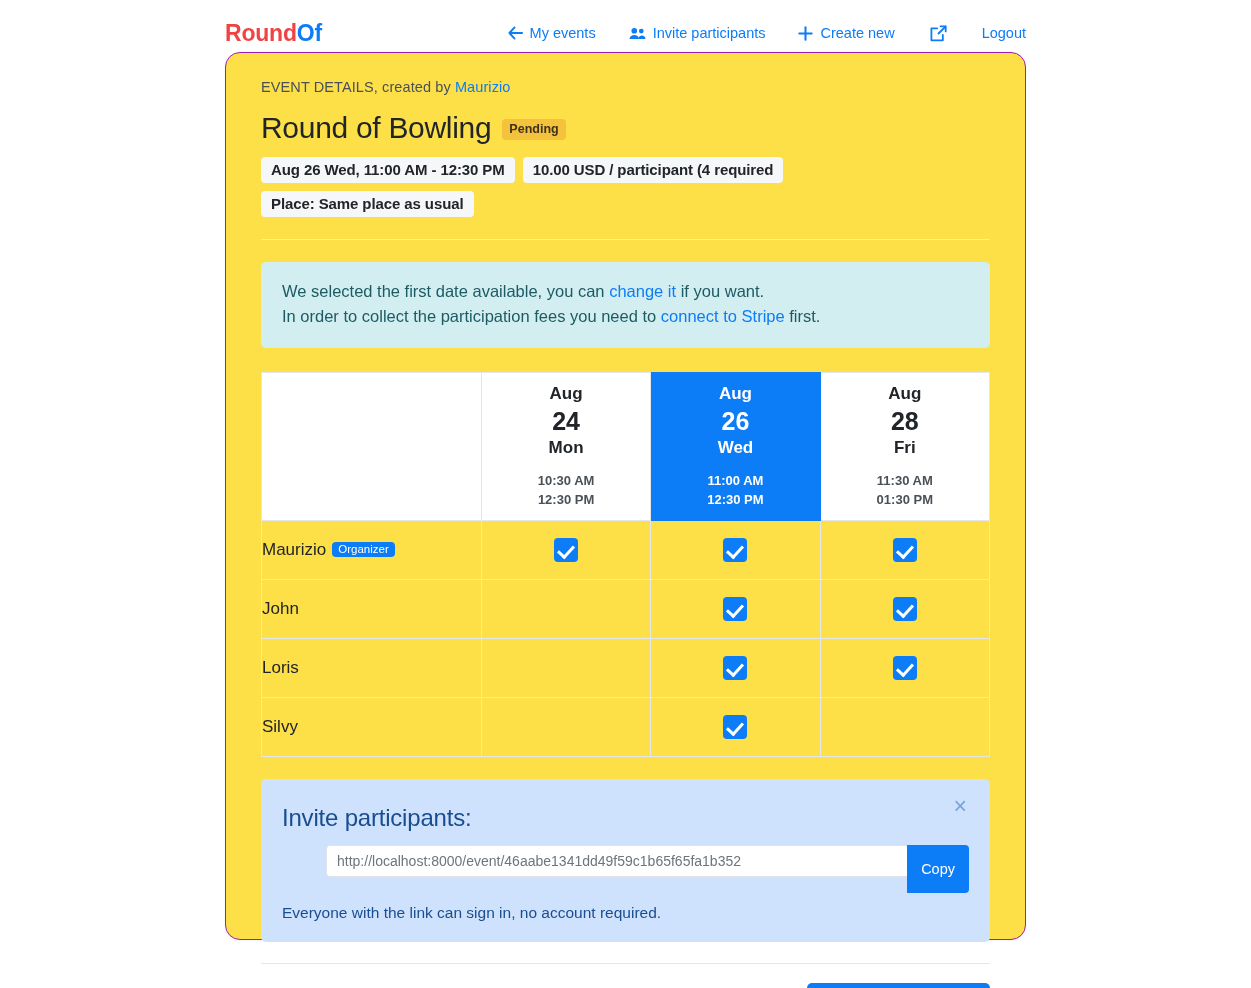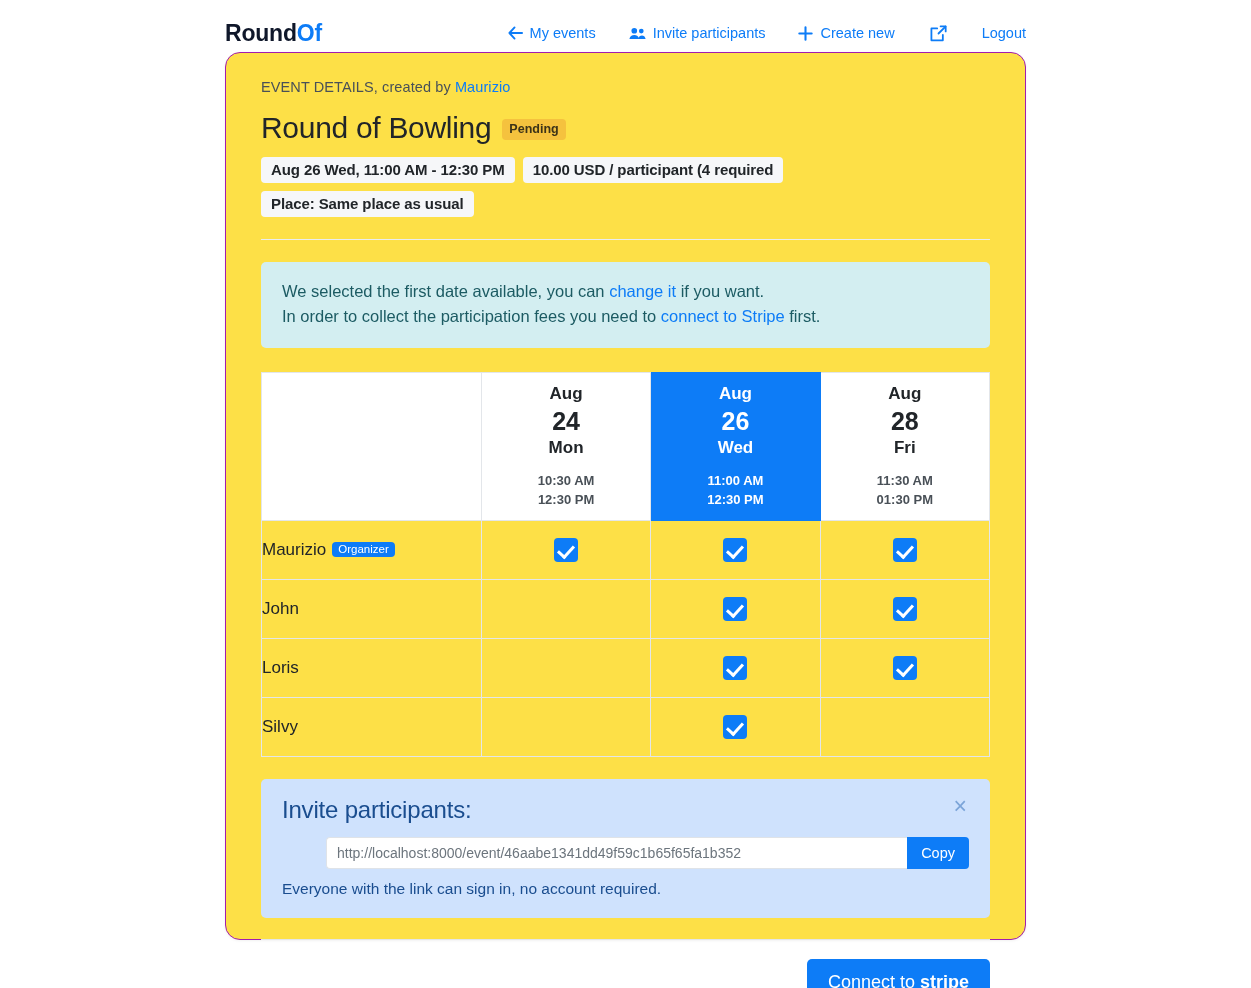--- a/index.html
+++ b/index.html
@@ -18,21 +18,21 @@
   
   .topbar {
     position: absolute;
     left: 225px; top: 14px; width: 801px; height: 38px;
     display: flex; align-items: center; justify-content: space-between;
   }
   .brand {
     font-size: 23px; font-weight: 700; letter-spacing: -0.2px;
     line-height: 1; white-space: nowrap;
   }
-  .brand .b-dark { color: #0f172a; }
+  .brand .b-dark { color: #ef4444; }
   .brand .b-blue { color: #0d7cf7; }
 
   .navlinks {
     display: flex; align-items: center; gap: 33px;
     white-space: nowrap;
   }
   .navlink {
     display: inline-flex; align-items: center; gap: 7px;
     color: #0d7cf7; font-size: 14.5px; text-decoration: none;
     cursor: pointer; line-height: 1;
@@ -151,40 +151,40 @@
   .cbox-empty { display: inline-block; width: 24px; height: 24px; }
 
   
   .invite {
     background: #cfe2fd; border-radius: 5px;
     padding: 17px 21px 20px 21px;
     position: relative; margin-bottom: 21px;
   }
   .invite-title {
     font-size: 24px; color: #1a4d8f; font-weight: 400;
-    letter-spacing: -0.2px; margin-bottom: 13px;
+    letter-spacing: -0.2px; margin-bottom: 13px; margin-top: 8px;
   }
   .invite-close {
     position: absolute; right: 19px; top: 14px;
     font-size: 23px; line-height: 1; color: #7ba4d8;
     cursor: pointer; background: none; border: 0; padding: 2px 4px;
     font-family: "Liberation Sans", sans-serif;
   }
   .invite-inputrow { display: flex; width: 100%; padding-left: 44px; }
   .invite-input {
     flex: 1 1 auto; height: 32px;
     border: 1px solid #dfe3e8; border-right: 0;
     border-radius: 4px 0 0 4px;
     background: #ffffff; color: #6c757d;
     font-size: 14px; padding: 0 10px;
     font-family: "Liberation Sans", sans-serif;
     outline: none;
   }
   .invite-copy {
-    flex: 0 0 auto; height: 32px;
+    flex: 0 0 auto; height: 48px;
     background: #0d7cf7; color: #ffffff;
     border: 0; border-radius: 0 4px 4px 0;
     font-size: 14.5px; padding: 0 14px; cursor: pointer;
     font-family: "Liberation Sans", sans-serif;
   }
   .invite-note {
     margin-top: 11px; font-size: 15.5px; color: #1a4d8f;
   }
 
   

